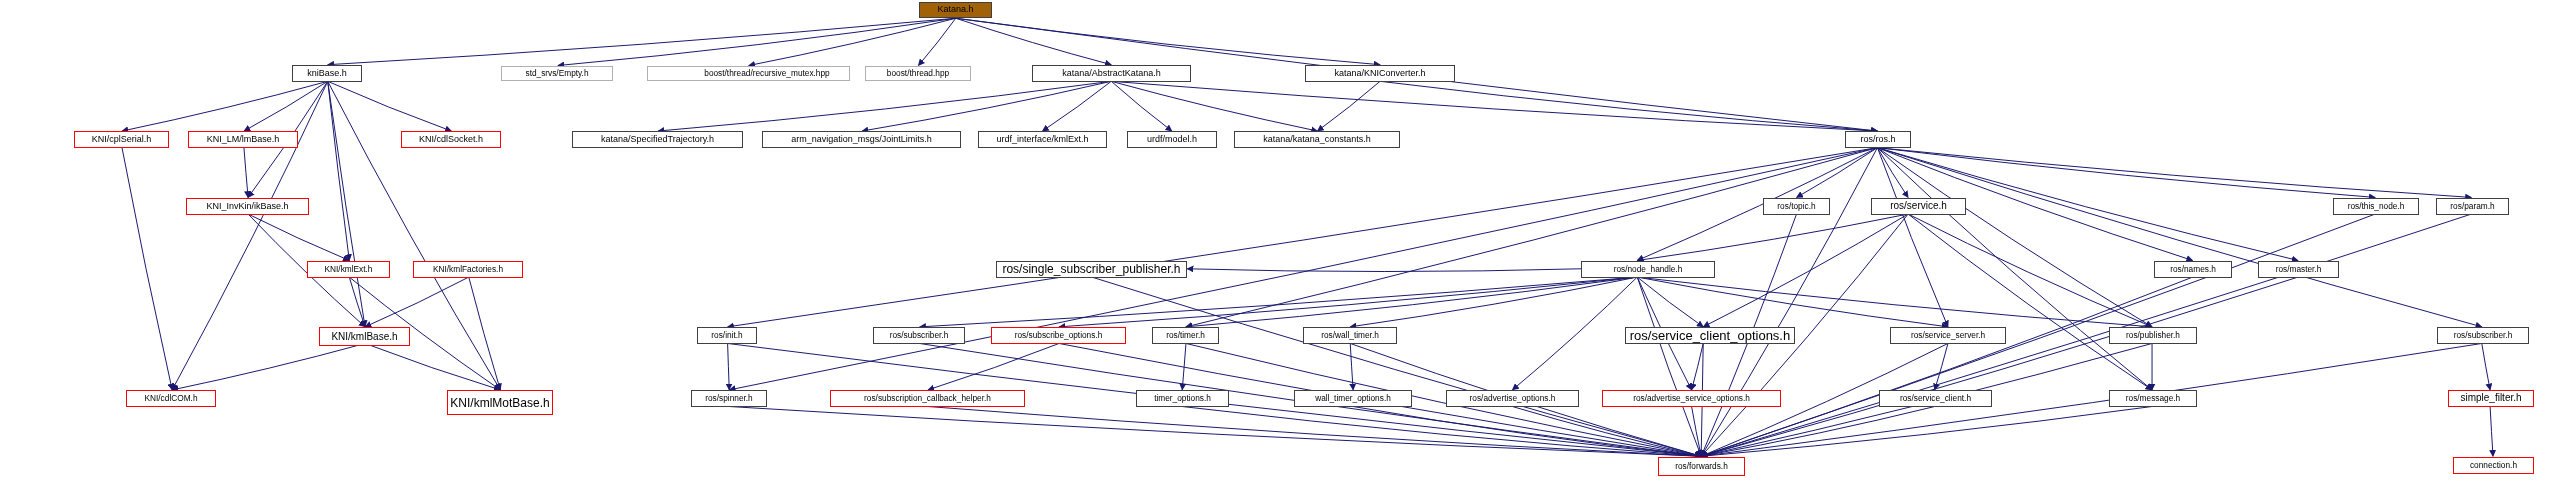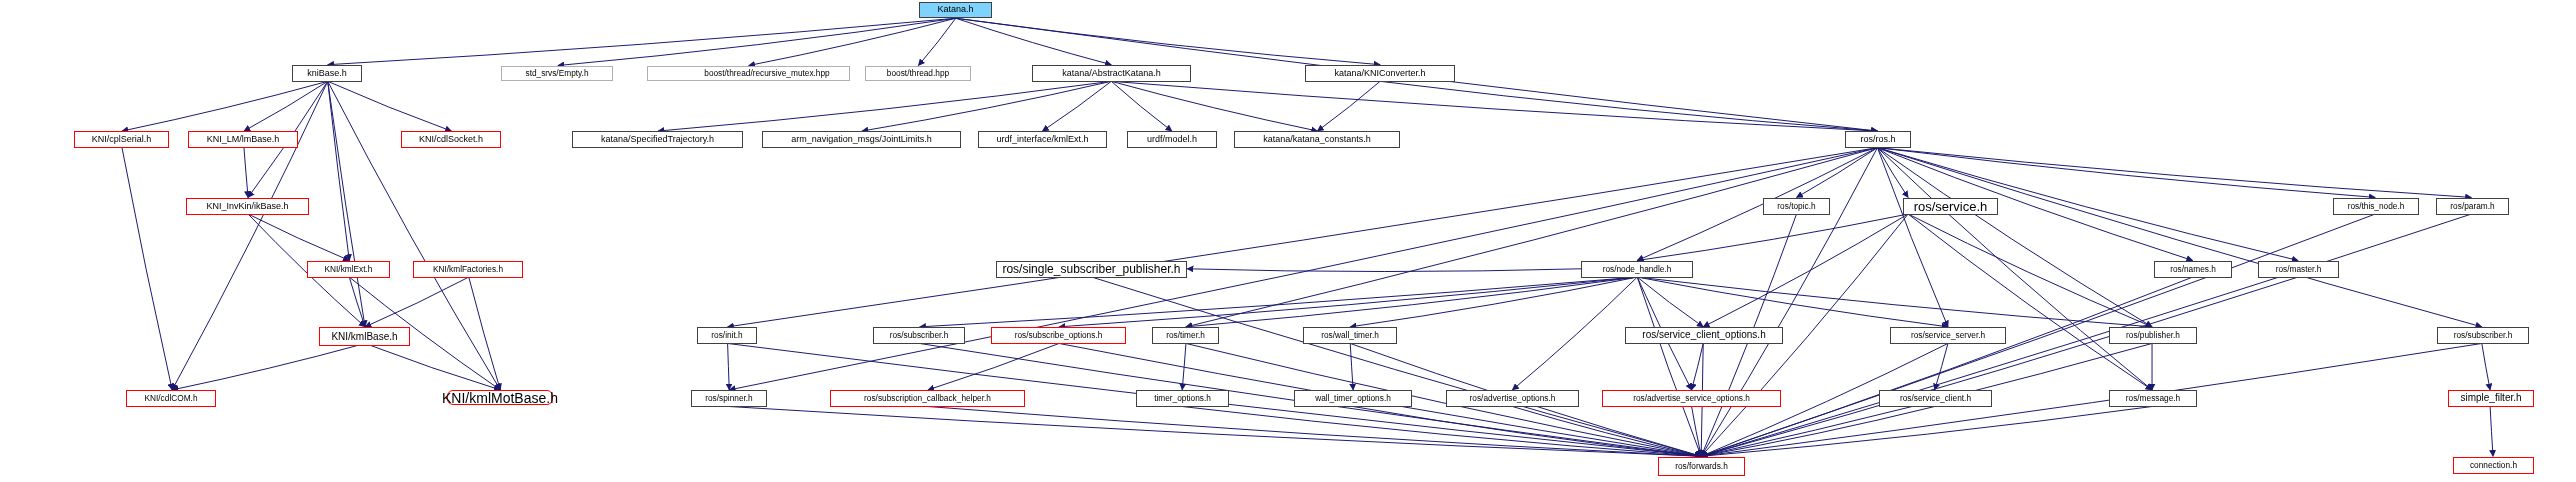--- a/index.html
+++ b/index.html
@@ -19,21 +19,21 @@
     align-items:center;
     justify-content:center;
     background:#ffffff;
     border:0.8px solid #808080;
     color:#000000;
     white-space:nowrap;
     line-height:1;
     z-index:5;
   }
   .node .lbl{display:block;padding:0 3.3px;}
-  .n-root{background:#7dd3fc;border:0.8px solid #404040;}
+  .n-root{background:#a16207;border:0.8px solid #404040;}
   .n-black{border:0.8px solid #404040;text-align:right;}
   .n-grey{border:0.8px solid #b0b0b0;}
   .n-red{border:0.8px solid #ff0000;}
 </style>
 </head>
 <body>
 
 <div id="graph">
   <svg id="edges" xmlns="http://www.w3.org/2000/svg" viewBox="0 0 3103 581">
     <defs>
@@ -188,39 +188,39 @@
       </div>
       <div class="node n-black" style="left: 1845px; top: 131px; width: 66px; height: 16.6px; font-size: 9px;">
         <span class="lbl">ros/ros.h</span>
       </div>
       <div class="node n-red" style="left: 186px; top: 198px; width: 123px; height: 16.6px; font-size: 9px;">
         <span class="lbl">KNI_InvKin/ikBase.h</span>
       </div>
       <div class="node n-black" style="left: 1763px; top: 198px; width: 67px; height: 16.6px; font-size: 8.3px;">
         <span class="lbl">ros/topic.h</span>
       </div>
-      <div class="node n-black" style="left: 1871px; top: 198px; width: 95px; height: 16.6px; font-size: 13px; margin-left: 32px;">
+      <div class="node n-black" style="left: 1871px; top: 198px; width: 95px; height: 16.6px; font-size: 10px;">
         <span class="lbl">ros/service.h</span>
       </div>
       <div class="node n-black" style="left: 2333px; top: 198px; width: 86px; height: 16.6px; font-size: 8.3px;">
         <span class="lbl">ros/this_node.h</span>
       </div>
       <div class="node n-black" style="left: 2436px; top: 198px; width: 73px; height: 16.6px; font-size: 8.3px;">
         <span class="lbl">ros/param.h</span>
       </div>
       <div class="node n-red" style="left: 307px; top: 261px; width: 83px; height: 16.6px; font-size: 8.3px;">
         <span class="lbl">KNI/kmlExt.h</span>
       </div>
       <div class="node n-red" style="left: 413px; top: 261px; width: 110px; height: 16.6px; font-size: 8.3px;">
         <span class="lbl">KNI/kmlFactories.h</span>
       </div>
       <div class="node n-black" style="left: 996px; top: 261px; width: 191px; height: 16.6px; font-size: 12px;">
         <span class="lbl">ros/single_subscriber_publisher.h</span>
       </div>
-      <div class="node n-black" style="left: 1581px; top: 261px; width: 112px; height: 16.6px; font-size: 8.3px;">
+      <div class="node n-black" style="left: 1581px; top: 261px; width: 134px; height: 16.6px; font-size: 8.3px;">
         <span class="lbl">ros/node_handle.h</span>
       </div>
       <div class="node n-black" style="left: 2154px; top: 261px; width: 78px; height: 16.6px; font-size: 8.3px;">
         <span class="lbl">ros/names.h</span>
       </div>
       <div class="node n-black" style="left: 2258px; top: 261px; width: 81px; height: 16.6px; font-size: 8.3px;">
         <span class="lbl">ros/master.h</span>
       </div>
       <div class="node n-red" style="left: 319px; top: 327px; width: 91px; height: 19px; font-size: 10px;">
         <span class="lbl">KNI/kmlBase.h</span>
@@ -233,36 +233,36 @@
       </div>
       <div class="node n-red" style="left: 991px; top: 327px; width: 135px; height: 16.6px; font-size: 8.3px;">
         <span class="lbl">ros/subscribe_options.h</span>
       </div>
       <div class="node n-black" style="left: 1152px; top: 327px; width: 67px; height: 16.6px; font-size: 8.3px;">
         <span class="lbl">ros/timer.h</span>
       </div>
       <div class="node n-black" style="left: 1303px; top: 327px; width: 94px; height: 16.6px; font-size: 8.3px;">
         <span class="lbl">ros/wall_timer.h</span>
       </div>
-      <div class="node n-black" style="left: 1625px; top: 327px; width: 158px; height: 16.6px; font-size: 10px;">
+      <div class="node n-black" style="left: 1625px; top: 327px; width: 170px; height: 16.6px; font-size: 13px;">
         <span class="lbl">ros/service_client_options.h</span>
       </div>
       <div class="node n-black" style="left: 1890px; top: 327px; width: 116px; height: 16.6px; font-size: 8.3px;">
         <span class="lbl">ros/service_server.h</span>
       </div>
       <div class="node n-black" style="left: 2109px; top: 327px; width: 88px; height: 16.6px; font-size: 8.3px;">
         <span class="lbl">ros/publisher.h</span>
       </div>
       <div class="node n-black" style="left: 2437px; top: 327px; width: 92px; height: 16.6px; font-size: 8.3px;">
         <span class="lbl">ros/subscriber.h</span>
       </div>
       <div class="node n-red" style="left: 126px; top: 390px; width: 90px; height: 16.6px; font-size: 8.3px;">
         <span class="lbl">KNI/cdlCOM.h</span>
       </div>
-      <div class="node n-red" style="left: 447px; top: 390px; width: 106px; height: 15px; font-size: 14px; border-radius: 6px;">
+      <div class="node n-red" style="left: 447px; top: 390px; width: 106px; height: 25px; font-size: 12px;">
         <span class="lbl">KNI/kmlMotBase.h</span>
       </div>
       <div class="node n-black" style="left: 691px; top: 390px; width: 76px; height: 16.6px; font-size: 8.3px;">
         <span class="lbl">ros/spinner.h</span>
       </div>
       <div class="node n-red" style="left: 830px; top: 390px; width: 195px; height: 16.6px; font-size: 8.3px;">
         <span class="lbl">ros/subscription_callback_helper.h</span>
       </div>
       <div class="node n-black" style="left: 1136px; top: 390px; width: 93px; height: 16.6px; font-size: 8.3px;">
         <span class="lbl">timer_options.h</span>

